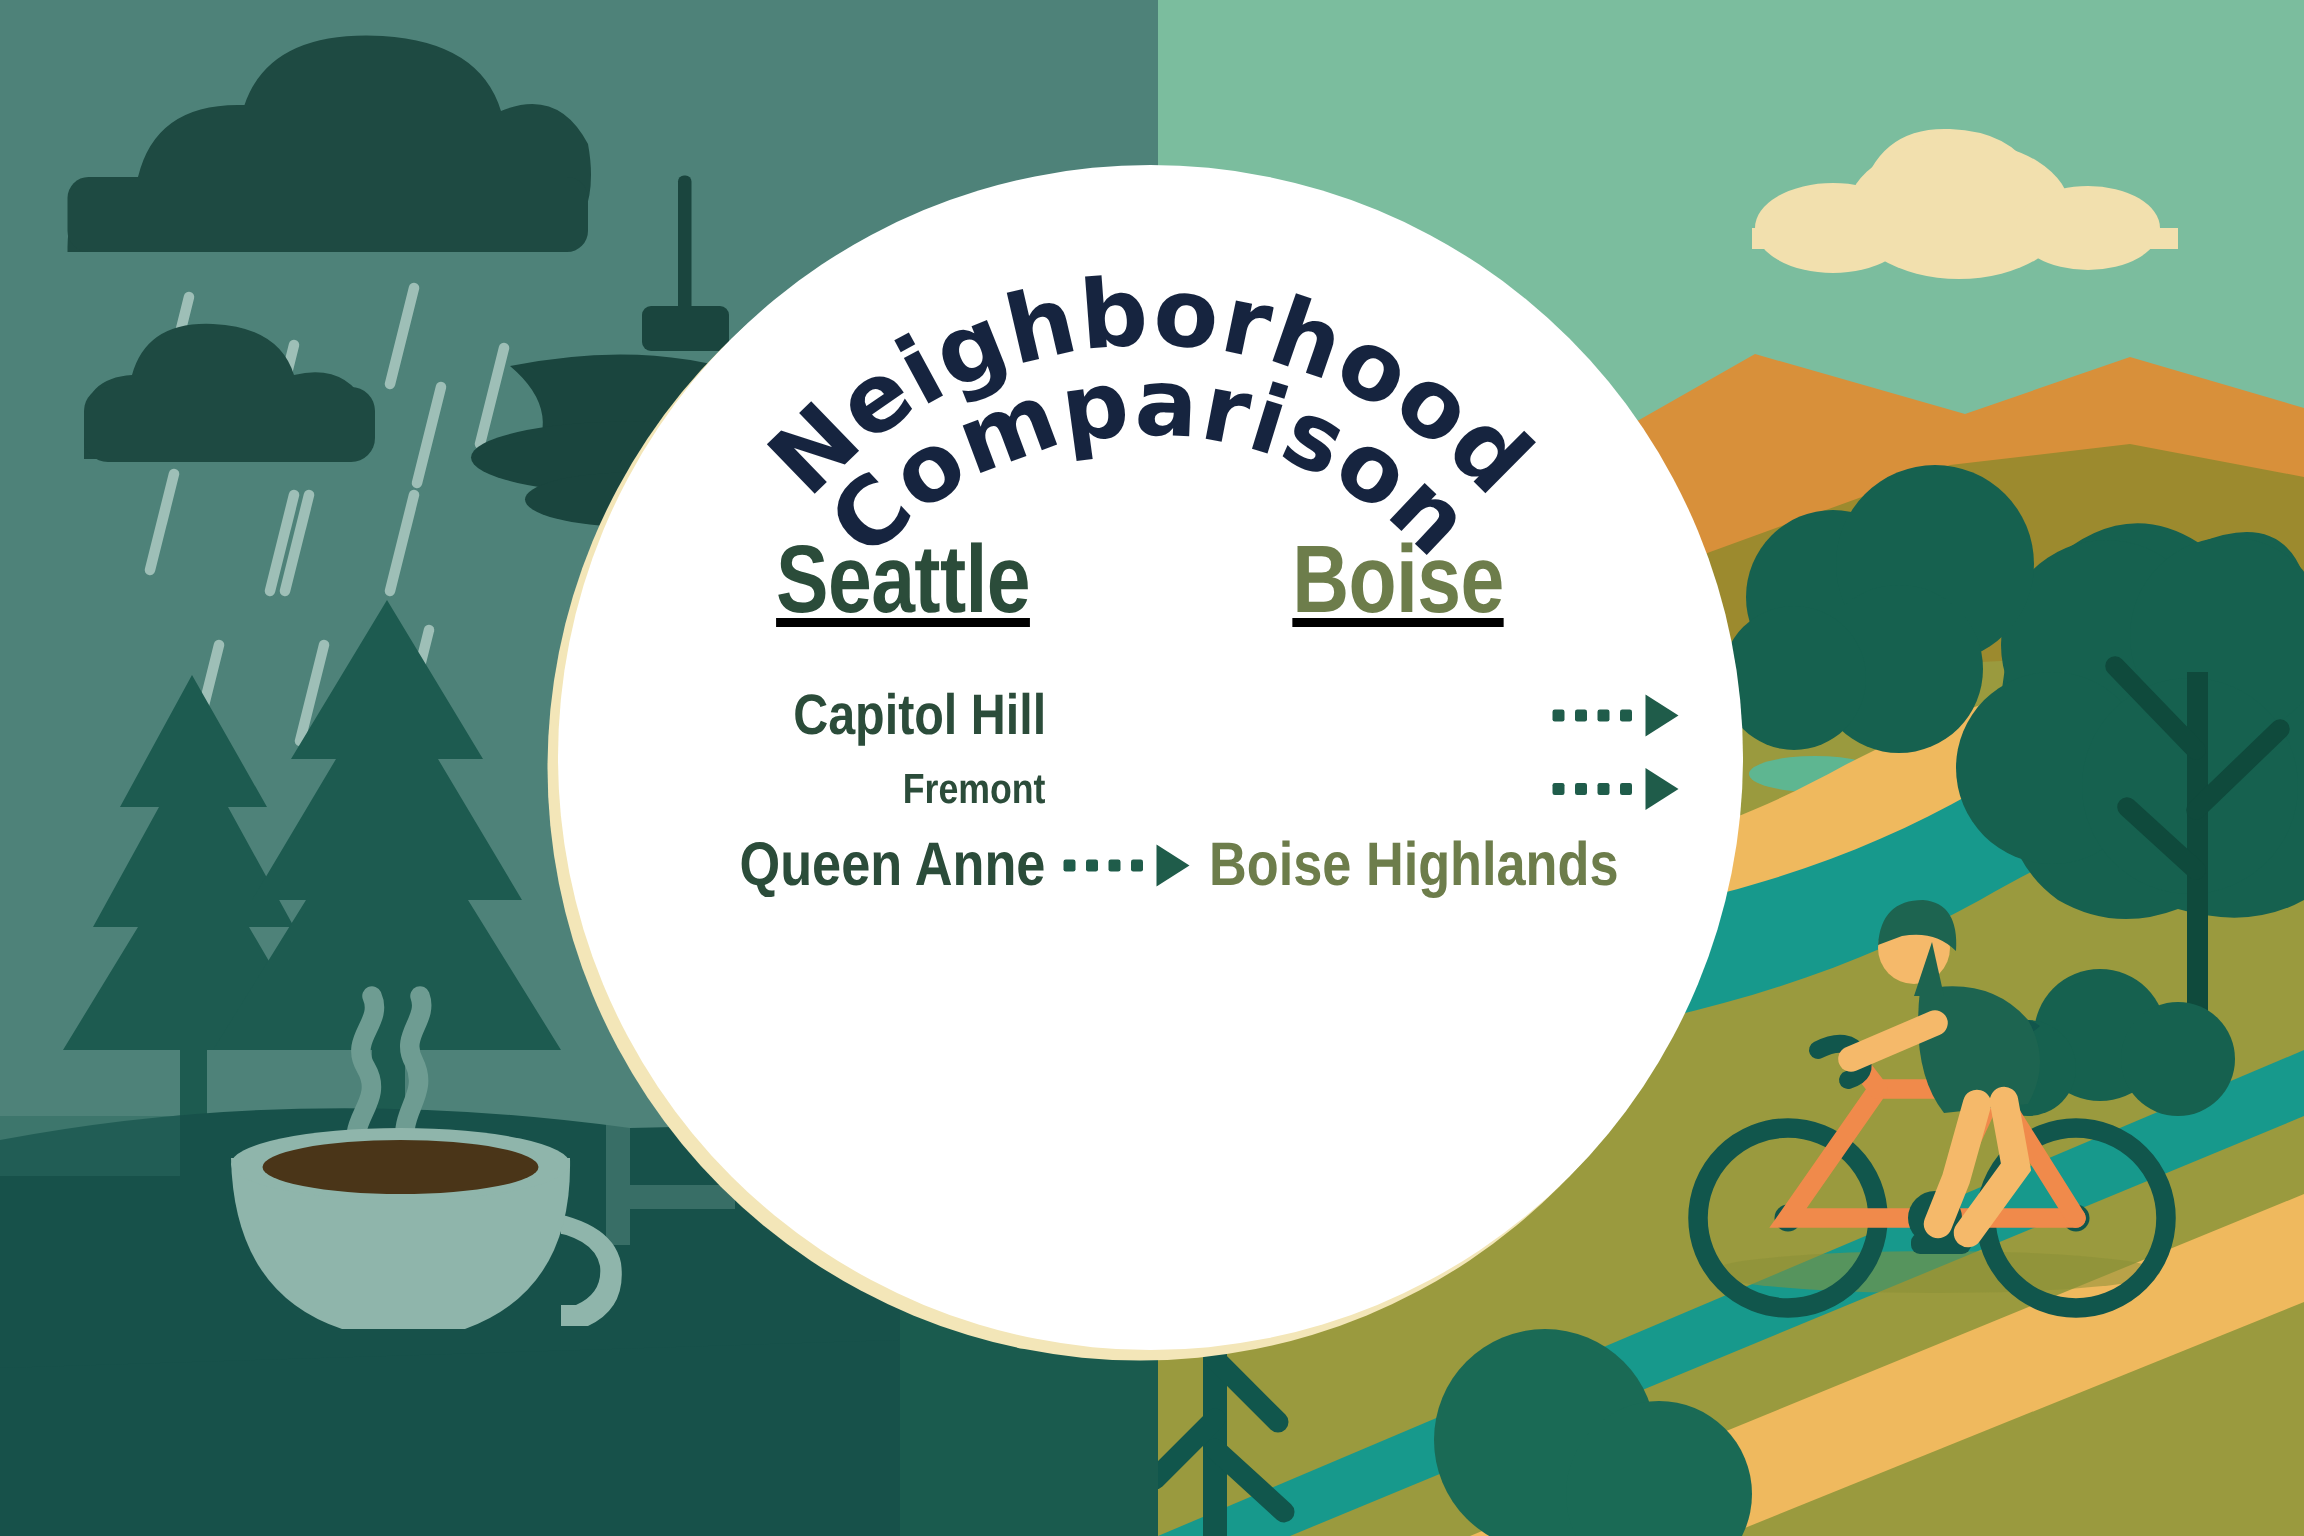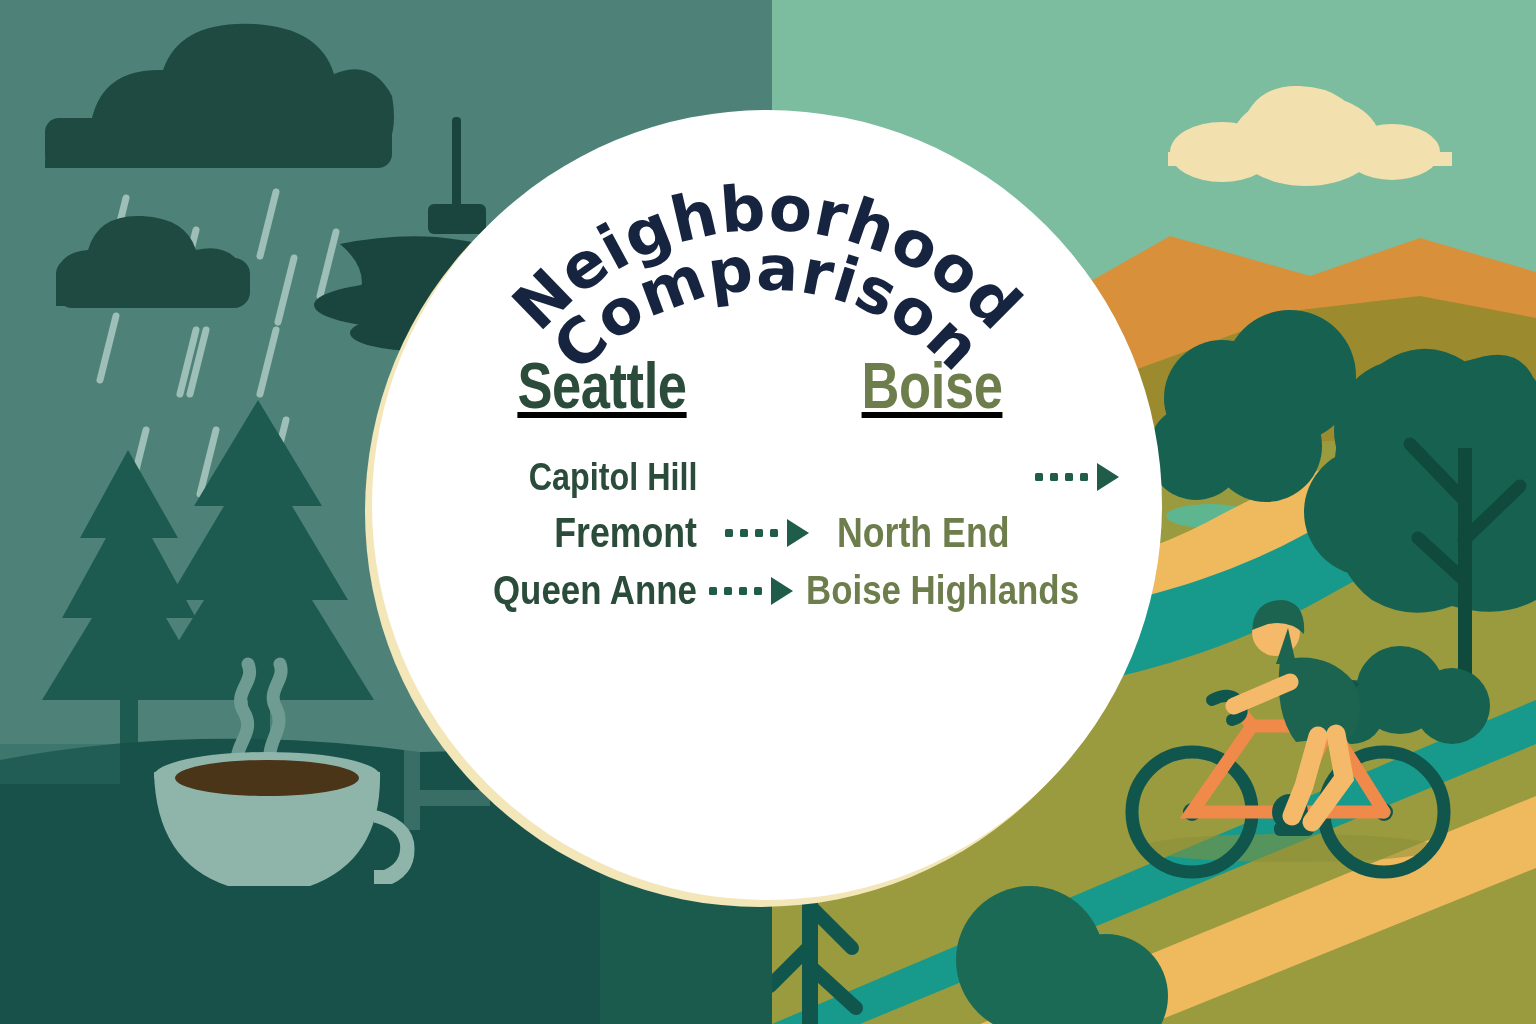--- a/index.html
+++ b/index.html
@@ -104,21 +104,21 @@
     white-space:nowrap;
   }
   .pair-left span, .pair-right span{
     display:inline-block;
     transform:scaleX(0.85);
   }
   .pair-left span{ transform-origin:right center; }
   .pair-right span{ transform-origin:left center; }
 
   .row-1 .pair-left, .row-1 .pair-right { font-size:38px; }
-  .row-2 .pair-left, .row-2 .pair-right { font-size:42px; }
+  .row-2 .pair-left, .row-2 .pair-right { font-size:28px; }
   .row-3 .pair-left, .row-3 .pair-right { font-size:41px; }
 
   .arrow{
     flex:0 0 100px;
     display:flex;
     align-items:center;
     justify-content:center;
     gap:7px;
     padding:0 6px;
   }
@@ -360,23 +360,20 @@
       <div class="pair-left">
         <span>Fremont</span>
       </div>
       <div class="arrow">
         <i class="dash"></i>
           <i class="dash"></i>
           <i class="dash"></i>
           <i class="dash"></i>
           <i class="tri"></i>
       </div>
-      <div class="pair-right">
-        <span>North End</span>
-      </div>
     </div>
 
     <div class="pair-row row-3">
       <div class="pair-left">
         <span>Queen Anne</span>
       </div>
       <div class="arrow">
         <i class="dash"></i>
           <i class="dash"></i>
           <i class="dash"></i>

